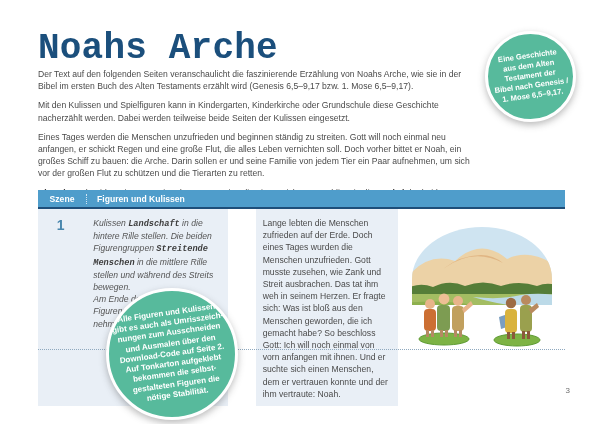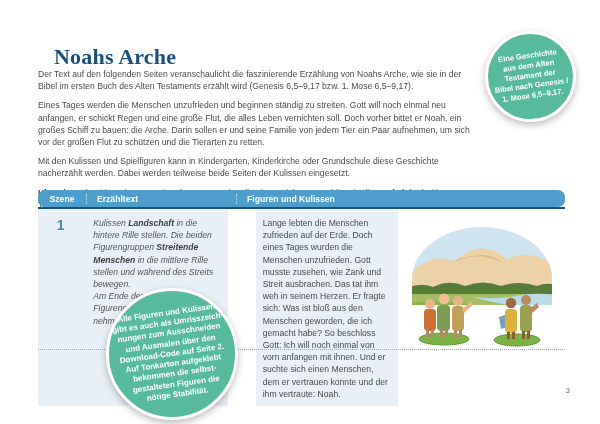--- a/index.html
+++ b/index.html
@@ -5,23 +5,23 @@
   html,body{margin:0;padding:0;}
   body{
     width:600px;height:424px;background:#ffffff;position:relative;overflow:hidden;
     font-family:"Liberation Sans", sans-serif;color:#4a4a4a;
     -webkit-font-smoothing:antialiased;
   }
   .page{position:absolute;inset:0;background:#fff;}
 
   
   .title{
-    position:absolute;left:38px;top:28px;margin:16px;
-    font-family:Liberation Serif, serif;font-weight:bold;
-    font-size:22px;color:#1b4f7c;letter-spacing:.2px;
+    position:absolute;left:38px;top:28px;margin:0;
+    font-family:Liberation Mono, monospace;font-weight:bold;
+    font-size:36px;color:#1b4f7c;letter-spacing:.2px;
   }
 
   
   .intro{position:absolute;left:38px;top:68px;width:442px;font-size:8.6px;line-height:1.42;}
   .intro p{margin:0 0 7px 0;}
   .b{font-weight:bold;color:#3d3d3d;}
 
   
   .badge{
     position:absolute;border-radius:50%;background:#57ba9c;
@@ -30,34 +30,34 @@
     color:#ffffff;font-weight:bold;
   }
   .badge-inner{transform:rotate(-8deg);}
   .badge-top{left:485px;top:31px;width:85px;height:85px;}
   .badge-top .badge-inner{font-size:7.6px;line-height:1.32;}
   .badge-bottom{left:106px;top:288px;width:126px;height:126px;}
   .badge-bottom .badge-inner{font-size:8px;line-height:1.28;}
 
   
   .table{position:absolute;left:38px;top:190px;width:527px;}
-  .thead{display:flex;background:#4f9dcb;color:#fff;font-weight:bold;font-size:8.6px;height:17px;align-items:center;border-radius:7px;}
+  .thead{display:flex;background:#4f9dcb;color:#fff;font-weight:bold;font-size:8.6px;height:17px;align-items:center;}
   .th{box-sizing:border-box;padding-left:10px;}
   .th + .th{border-left:1px dotted #d2e6f3;}
   .th-szene{width:48px;padding-left:0;text-align:center;}
   .th-regie{width:152px;}
   .th-erz{width:150px;}
   .th-fig{width:177px;}
   .thead-divider{height:2px;background:#1e4e79;}
   .tbody{display:flex;min-height:137px;font-size:8.6px;line-height:1.42;}
   .td{box-sizing:border-box;}
   .td-szene{width:48px;background:#e9eff6;text-align:center;padding-top:7px;
     color:#4886ad;font-size:14px;font-weight:bold;}
   .td-regie{width:152px;background:#e9eff6;padding:8px 8px 6px 10px;font-style:italic;color:#555;}
-  .td-regie .b{font-style:italic;}
+  .td-regie .b{font-style:italic;font-family:Liberation Mono, monospace;}
   .td-erz{width:150px;background:#e9eff6;padding:8px 8px 6px 7px;margin-left:28px;}
   .td-fig{width:177px;background:#ffffff;display:flex;justify-content:center;align-items:flex-start;padding-top:12px;}
   .regie-line2{margin-top:0;}
 
   
   .bottom-rule{position:absolute;left:38px;top:349px;width:527px;border-top:1px dotted #8fa9bf;}
   .page-num{position:absolute;left:556px;top:386px;width:14px;text-align:right;font-size:8px;color:#6d6d6d;}
 </style>
 </head>
 <body>
@@ -71,29 +71,28 @@
       <div>Eine Geschichte</div>
       <div>aus dem Alten</div>
       <div>Testament der</div>
       <div>Bibel nach Genesis /</div>
       <div>1. Mose 6,5–9,17.</div>
     </div>
   </div>
 
   <div class="intro">
     <p>Der Text auf den folgenden Seiten veranschaulicht die faszinierende Erzählung von Noahs Arche, wie sie in der Bibel im ersten Buch des Alten Testaments erzählt wird (Genesis 6,5–9,17 bzw. 1. Mose 6,5–9,17).</p>
+    <p>Mit den Kulissen und Spielfiguren kann in Kindergarten, Kinderkirche oder Grundschule diese Geschichte nacherzählt werden. Dabei werden teilweise beide Seiten der Kulissen eingesetzt.</p>
     <p>Eines Tages werden die Menschen unzufrieden und beginnen ständig zu streiten. Gott will noch einmal neu anfangen, er schickt Regen und eine große Flut, die alles Leben vernichten soll. Doch vorher bittet er Noah, ein großes Schiff zu bauen: die Arche. Darin sollen er und seine Familie von jedem Tier ein Paar aufnehmen, um sich vor der großen Flut zu schützen und die Tierarten zu retten.</p>
-    <p>Mit den Kulissen und Spielfiguren kann in Kindergarten, Kinderkirche oder Grundschule diese Geschichte nacherzählt werden. Dabei werden teilweise beide Seiten der Kulissen eingesetzt.</p>
     <p><span class="b">Hinweis:</span><span> Schneiden Sie vor Beginn der Präsentation die eingezeichneten Schlitze in die </span><span class="b">Sockel</span><span> der beiden Tauben, um diese auf dem Dach zu befestigen.</span></p>
   </div>
 
   <div class="table">
     <div class="thead">
       <div class="th th-szene">Szene</div>
-      <div class="th th-erz">Erzähltext</div>
       <div class="th th-fig">Figuren und Kulissen</div>
     </div>
     <div class="thead-divider"></div>
     <div class="tbody">
       <div class="td td-szene">1</div>
       <div class="td td-regie">
         <div><span>Kulissen </span><span class="b">Landschaft</span><span> in die hintere Rille stellen. Die beiden Figurengruppen </span><span class="b">Streitende Menschen</span><span> in die mittlere Rille stellen und während des Streits bewegen.</span></div>
         <div class="regie-line2">Am Ende der Szene die Figurengruppen von der Schiene nehmen.</div>
       </div>
       <div class="td td-erz">Lange lebten die Menschen zufrieden auf der Erde. Doch eines Tages wurden die Menschen unzufrieden. Gott musste zusehen, wie Zank und Streit ausbrachen. Das tat ihm weh in seinem Herzen. Er fragte sich: Was ist bloß aus den Menschen geworden, die ich gemacht habe? So beschloss Gott: Ich will noch einmal von vorn anfangen mit ihnen. Und er suchte sich einen Menschen, dem er vertrauen konnte und der ihm vertraute: Noah.</div>

